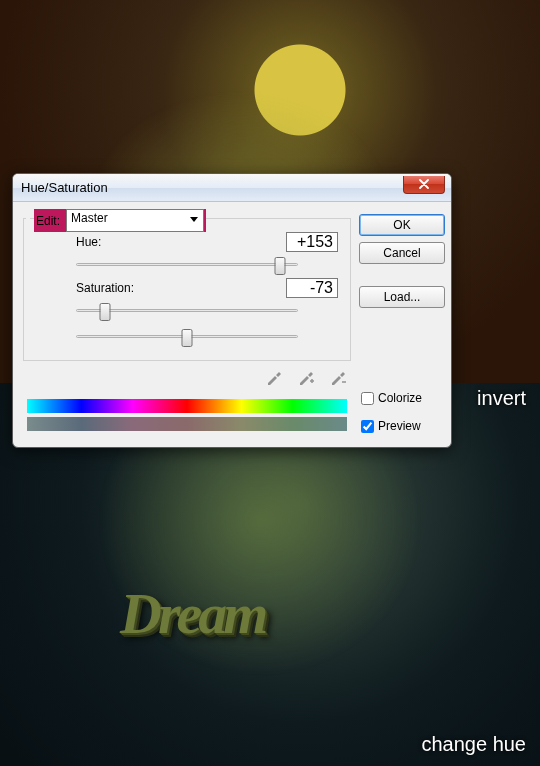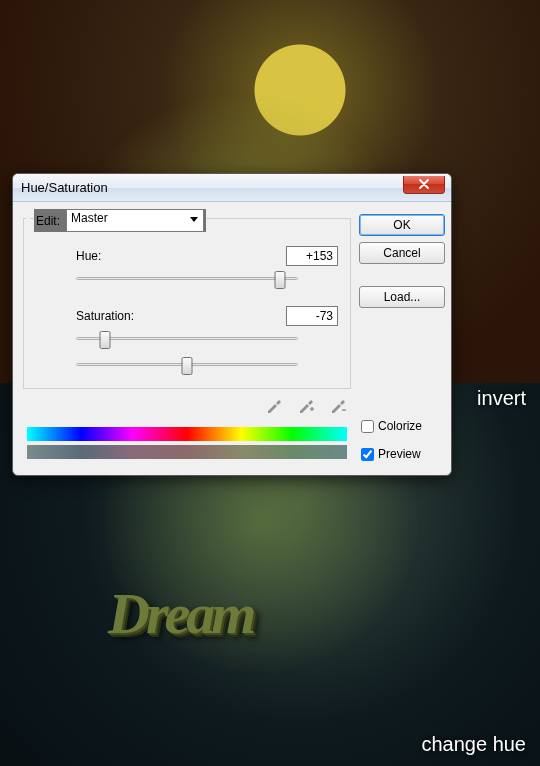--- a/index.html
+++ b/index.html
@@ -26,21 +26,21 @@
     position: absolute; left:0; right:0; top:383px; height:383px;
     background: radial-gradient(circle at 300px 120px, #3a4a3a 0px, #2a3a35 80px, #0e1a1e 220px, #081014 380px);
   }
   .bg-bottom::after{
     content:""; position:absolute; left:70px; top:60px; width:380px; height:260px;
     background:
       radial-gradient(ellipse at 50% 30%, rgba(140,170,70,0.4) 0%, transparent 60%);
     filter: blur(2px);
   }
   .dream-text{
-    position:absolute; left:108px; top:580px;
+    position:absolute; left:120px; top:580px;
     font-family: Georgia, serif; font-size:58px; font-weight:bold;
     font-style: italic;
     color:#6d7a3a;
     text-shadow:
       1px 1px 0 #424a20,
       2px 2px 0 #424a20,
       3px 3px 0 #2a3015,
       4px 4px 0 #2a3015,
       5px 5px 6px rgba(0,0,0,0.8);
     letter-spacing:-4px;
@@ -89,38 +89,38 @@
   .right-col { width:82px; display:flex; flex-direction:column; gap:6px; padding-top:4px;}
 
   .edit-group {
     border:1px solid #d0d0d0; border-top:none;
     position:relative; padding:14px 12px 10px 12px; margin-top:8px;
   }
   .edit-group::before {
     content:""; position:absolute; top:0; left:0; right:0; height:1px;
     background: linear-gradient(to right, #d0d0d0 0 2px, transparent 2px 6px, #d0d0d0 6px 100%);
   }
-  .edit-row { display:flex; align-items:center; gap:6px; position:absolute; top:-9px; left:10px; background:#737373; padding:0 2px;}
+  .edit-row { display:flex; align-items:center; gap:6px; position:absolute; top:-9px; left:10px; background:#be185d; padding:0 2px;}
   .edit-row label { font-size:12px; }
   .combo {
     width:138px; height:23px; border:1px solid #7a7a7a;
     background:#fff; padding:1px 4px; font-size:12px;
     position:relative; cursor:pointer;
   }
   .combo::after{
     content:""; position:absolute; right:5px; top:7px;
     border-left:4px solid transparent; border-right:4px solid transparent;
     border-top:5px solid #000;
   }
 
-  .param { display:flex; align-items:center; margin-top:14px; padding-left:40px; }
+  .param { display:flex; align-items:center; padding-left:40px; }
   .param label { flex:1; font-size:12px; }
   .param input.val {
     width:52px; height:20px; border:1px solid #7a7a7a;
-    text-align:right; padding:1px 4px; font-size:12px;
+    text-align:right; padding:1px 4px; font-size:16px;
     background:#fff;
   }
   .slider-wrap { padding:4px 40px 4px 40px; }
   .slider {
     position:relative; height:18px;
   }
   .slider-track {
     position:absolute; left:0; right:0; top:7px; height:3px;
     background:#e8e8e8; border:1px solid #b0b0b0; border-radius:2px;
   }

